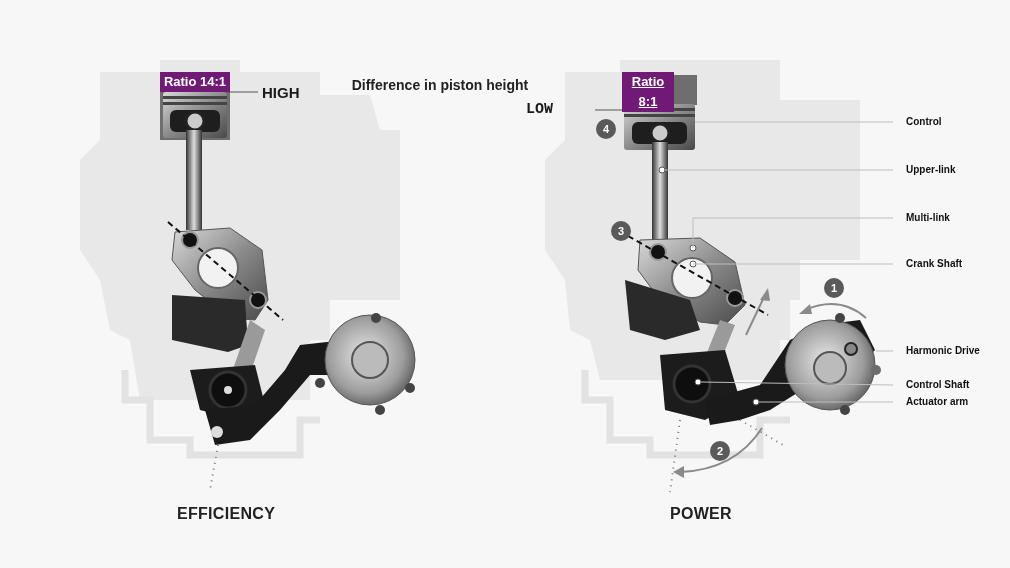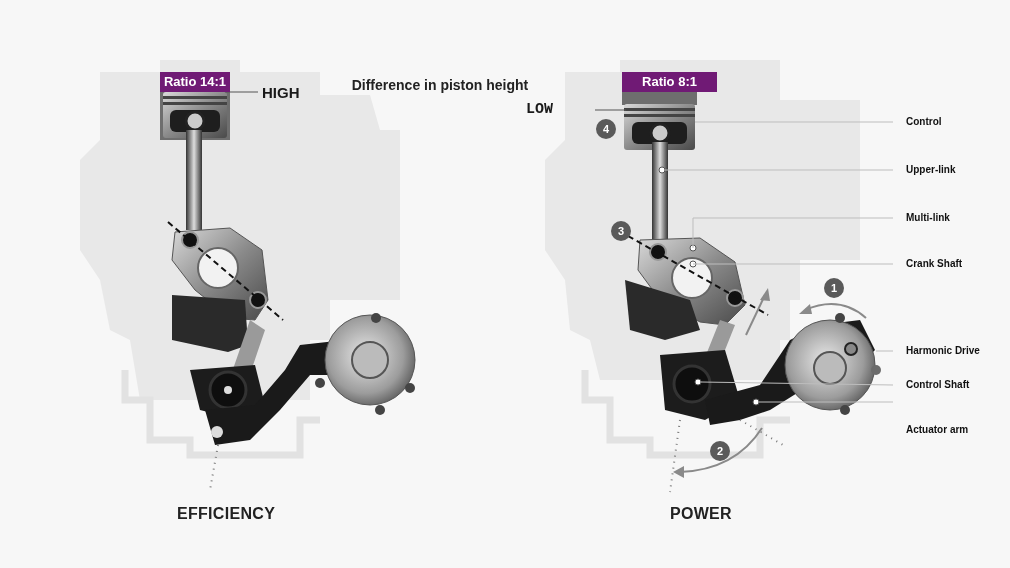--- a/index.html
+++ b/index.html
@@ -154,28 +154,28 @@
 </svg>
 
 <div class="caption" style="left:335px;top:76px;width:210px;">
   <div>Difference in piston height</div>
 </div>
 
 <div class="ratio-box" style="left:160px;top:72px;width:70px;">Ratio 14:1</div>
 <div class="lvl" style="left:262px;top:84px;">HIGH</div>
 <div class="mode" style="left:168px;top:505px;">EFFICIENCY</div>
 
-<div class="ratio-box" style="left:622px;top:72px;width:95px;">Ratio 8:1</div>
+<div class="ratio-box" style="left:622px;top:72px;width:52px;text-decoration:underline;">Ratio 8:1</div>
 <div class="lvl" style="left:526px;top:101px;font-family:Liberation Mono, monospace;">LOW</div>
 <div class="mode" style="left:661px;top:505px;">POWER</div>
 
 <div class="badge" style="left:824px;top:278px;">1</div>
 <div class="badge" style="left:710px;top:441px;">2</div>
 <div class="badge" style="left:611px;top:221px;">3</div>
 <div class="badge" style="left:596px;top:119px;">4</div>
 
 <div class="label" style="left:906px;top:116px;">Control</div>
 <div class="label" style="left:906px;top:164px;">Upper-link</div>
 <div class="label" style="left:906px;top:212px;">Multi-link</div>
 <div class="label" style="left:906px;top:258px;">Crank Shaft</div>
 <div class="label" style="left:906px;top:345px;">Harmonic Drive</div>
 <div class="label" style="left:906px;top:379px;">Control Shaft</div>
-<div class="label" style="left:906px;top:396px;margin-top:28px;">Actuator arm</div>
+<div class="label" style="left:906px;top:396px;">Actuator arm</div>
 
 </body></html>

